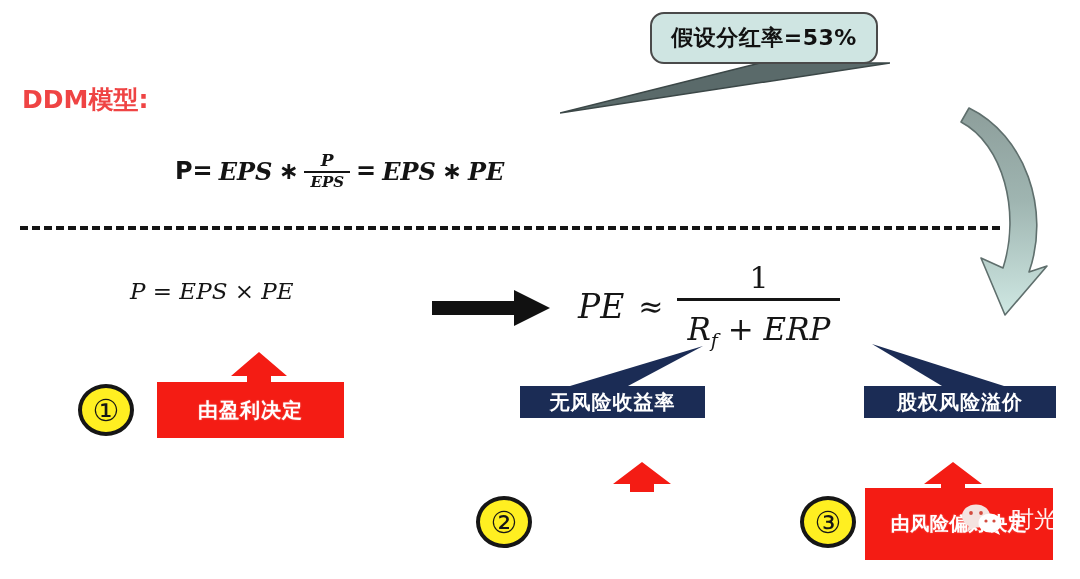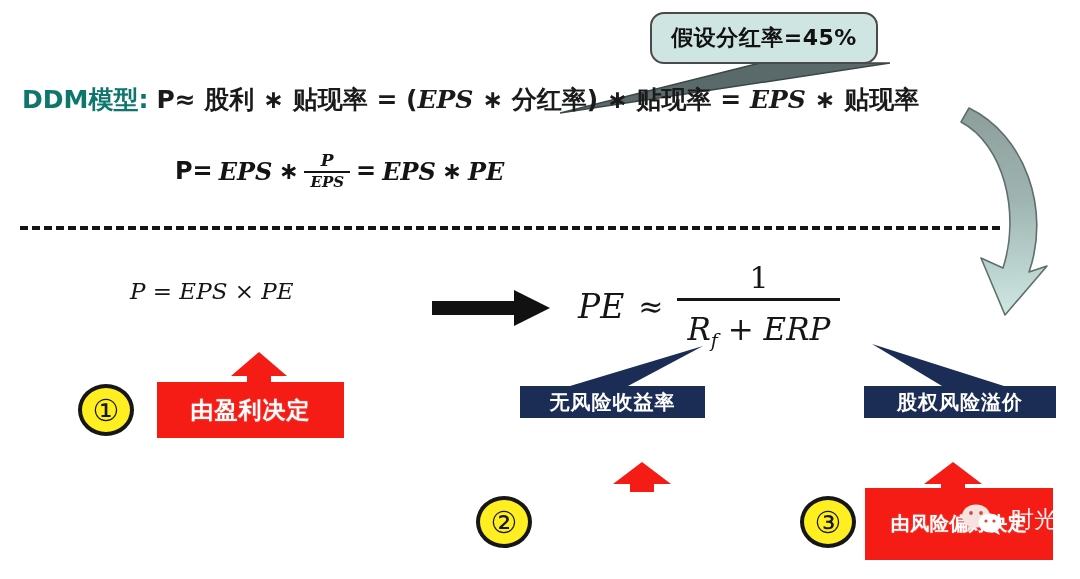--- a/index.html
+++ b/index.html
@@ -31,21 +31,21 @@
   }
   #callout-tail{position:absolute;left:560px;top:55px;width:330px;height:60px;}
 
   
   .ddm-line{
     position:absolute;
     white-space:nowrap;
     font-family:"DejaVu Sans","Liberation Sans",sans-serif;
   }
   #ddm-row{left:22px;top:83px;font-size:25px;display:flex;align-items:center;}
-  #ddm-label{color:#0f766e;font-weight:bold;letter-spacing:0px;}
+  #ddm-label{color:#ef4444;font-weight:bold;letter-spacing:0px;}
   #ddm-body{color:#1a1a1a;font-weight:600;margin-left:8px;}
   #ddm-body .it{font-style:italic;font-weight:bold;font-family:"DejaVu Serif","Liberation Serif",serif;}
 
   #pe-row{
     left:175px;top:152px;font-size:24px;color:#141414;
     display:flex;align-items:center;gap:6px;font-weight:600;
   }
   #pe-row .it{font-style:italic;font-weight:bold;font-family:"DejaVu Serif","Liberation Serif",serif;}
   .frac{display:inline-flex;flex-direction:column;align-items:center;line-height:1;vertical-align:middle;}
   .frac .num{font-size:17px;padding:0 6px 2px;}
@@ -103,21 +103,21 @@
   }
   .red-block .label{
     color:#ffffff;font-weight:bold;
     font-family:"DejaVu Sans","Liberation Sans",sans-serif;
     text-shadow:0 0 2px rgba(255,255,255,.35);
   }
   .red-arrow-head{position:absolute;}
 
   #red-box-1{left:157px;top:352px;width:187px;height:86px;}
   #red-box-1 .stem{top:30px;height:56px;}
-  #red-box-1 .label{font-size:23px;letter-spacing:1px;}
+  #red-box-1 .label{font-size:20px;letter-spacing:1px;}
   #red-box-2{left:548px;top:462px;width:188px;height:98px;}
   #red-box-2 .stem{top:26px;height:72px;line-height:1.22;}
   #red-box-2 .label{font-size:19px;letter-spacing:.5px;}
   #red-box-3{left:865px;top:462px;width:188px;height:98px;}
   #red-box-3 .stem{top:26px;height:72px;line-height:1.22;}
   #red-box-3 .label{font-size:19px;letter-spacing:.5px;}
 
   
   .navy-callout{position:absolute;}
   .navy-callout .body{
@@ -148,26 +148,25 @@
 </style>
 </head>
 <body>
 
 <div id="slide">
 
   <svg id="callout-tail" viewBox="0 0 330 60">
     <polygon points="0,58 330,8 200,8" fill="#5a6a6a" stroke="#3b4747" stroke-width="1.5"></polygon>
   </svg>
   <div id="assumption-callout">
-    <span class="txt">假设分红率=45%</span>
+    <span class="txt">假设分红率=53%</span>
   </div>
 
   <div id="ddm-row" class="ddm-line">
     <span id="ddm-label">DDM模型:</span>
-    <span id="ddm-body"><span>P≈ 股利 ∗ 贴现率 = (</span><span class="it">EPS</span><span> ∗ 分红率) ∗ 贴现率 = </span><span class="it">EPS</span><span> ∗ 贴现率</span></span>
   </div>
 
   <div id="pe-row" class="ddm-line">
     <span>P=</span>
     <span class="it">EPS</span>
     <span>∗</span>
     <span class="frac it">
       <span class="num">P</span>
       <span class="den">EPS</span>
     </span>

